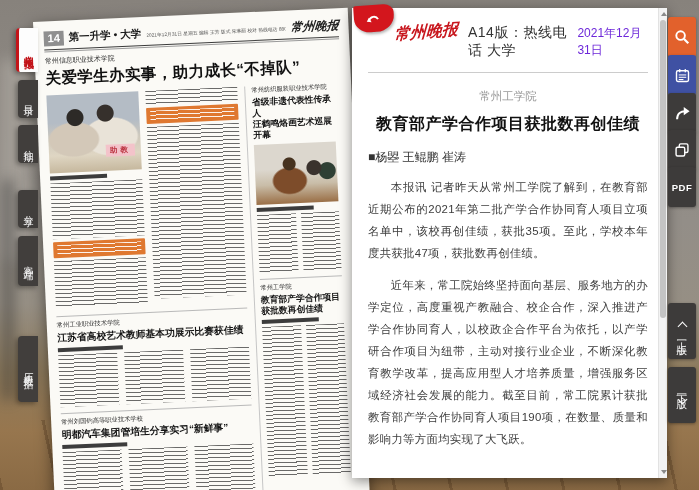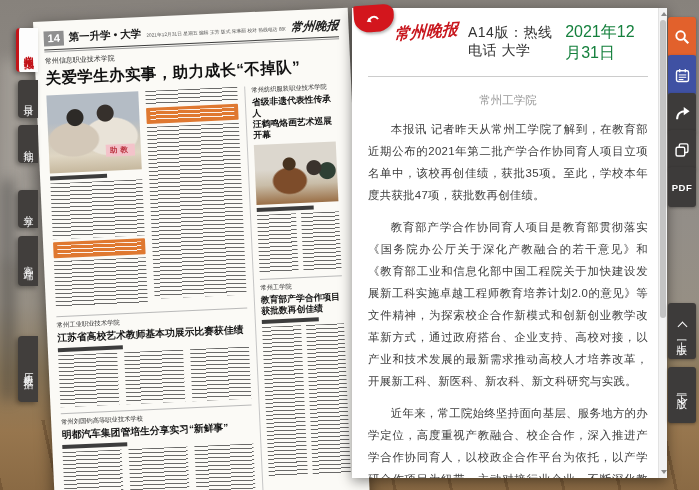--- a/index.html
+++ b/index.html
@@ -75,21 +75,21 @@
   #panel { position:absolute; left:352px; top:8px; width:315px; height:470px; background:#ffffff;
            z-index:4; box-shadow:0 3px 12px rgba(0,0,0,.45); }
   #panel-inner { position:absolute; left:0; top:0; right:9px; bottom:0; overflow:hidden; padding:12px 10px 0 16px; }
   #curl { position:absolute; left:2px; top:-3px; width:40px; height:27px; background:#d3161d; z-index:6;
           border-radius:2px 10px 18px 16px / 2px 8px 16px 14px; transform:rotate(-4deg);
           display:flex; align-items:center; justify-content:center; box-shadow:1px 2px 3px rgba(0,0,0,.3); }
   #rd-head { display:flex; align-items:baseline; }
   #rd-logo { font-family:"DejaVu Serif",serif; font-style:italic; font-weight:bold; font-size:16px;
              color:#c8161d; transform:rotate(-5deg) skewX(-8deg); margin:2px 10px 0 26px; white-space:nowrap; }
   #rd-edition { font-size:14px; color:#333; letter-spacing:.5px; }
-  #rd-date { margin-left:auto; font-size:16px; color:#15803d; padding-right:4px; }
+  #rd-date { margin-left:auto; font-size:12px; color:#6d28d9; padding-right:4px; }
   #rd-divider { border-bottom:1px solid #cccccc; margin-top:12px; }
   #rd-kicker { text-align:center; color:#999; font-size:11.5px; margin-top:16px; }
   #rd-title { text-align:center; font-size:16px; font-weight:bold; color:#111; letter-spacing:.5px; margin-top:10px; }
   #rd-byline { font-size:12px; color:#333; margin-top:14px; }
   .rd-p { font-size:11.4px; color:#3d3d3d; line-height:22px; text-align:justify;
           text-indent:2em; margin-top:10px; letter-spacing:.3px; }
 
   
   #sb { position:absolute; right:0; top:0; bottom:0; width:9px; background:#f3f3f3; border-left:1px solid #e2e2e2; }
   #sb-thumb { position:absolute; left:1px; right:1px; top:12px; height:298px; background:#c4c4c4; border-radius:3px; }
@@ -214,22 +214,23 @@
   </div>
   <div id="panel-inner">
     <div id="rd-head">
       <div id="rd-logo">常州晚报</div>
       <div id="rd-edition">A14版：热线电话 大学</div>
       <div id="rd-date">2021年12月31日</div>
     </div>
     <div id="rd-divider"></div>
 
     <div id="rd-kicker">常州工学院</div>
+    <div id="rd-title">教育部产学合作项目获批数再创佳绩</div>
+    <div id="rd-byline">■杨曌 王鲲鹏 崔涛</div>
     <p class="rd-p">本报讯 记者昨天从常州工学院了解到，在教育部近期公布的2021年第二批产学合作协同育人项目立项名单中，该校再创佳绩，获批35项。至此，学校本年度共获批47项，获批数再创佳绩。</p>
-    <p class="rd-p">教育部产学合作协同育人项目是教育部贯彻落实《国务院办公厅关于深化产教融合的若干意见》和《教育部工业和信息化部中国工程院关于加快建设发展新工科实施卓越工程师教育培养计划2.0的意见》等文件精神，为探索校企合作新模式和创新创业教学改革新方式，通过政府搭台、企业支持、高校对接，以产业和技术发展的最新需求推动高校人才培养改革，开展新工科、新医科、新农科、新文科研究与实践。</p>
     <p class="rd-p">近年来，常工院始终坚持面向基层、服务地方的办学定位，高度重视产教融合、校企合作，深入推进产学合作协同育人，以校政企合作平台为依托，以产学研合作项目为纽带，主动对接行业企业，不断深化教育教学改革，提高应用型人才培养质量，增强服务区域经济社会发展的能力。截至目前，常工院累计获批教育部产学合作协同育人项目190项，在数量、质量和影响力等方面均实现了大飞跃。</p>
   </div>
   <div id="sb">
     <div class="sb-arr" id="sb-up">
         <span class="tri-up"></span>
       </div>
     <div id="sb-thumb"></div>
     <div class="sb-arr" id="sb-dn">
         <span class="tri-dn"></span>
       </div>

